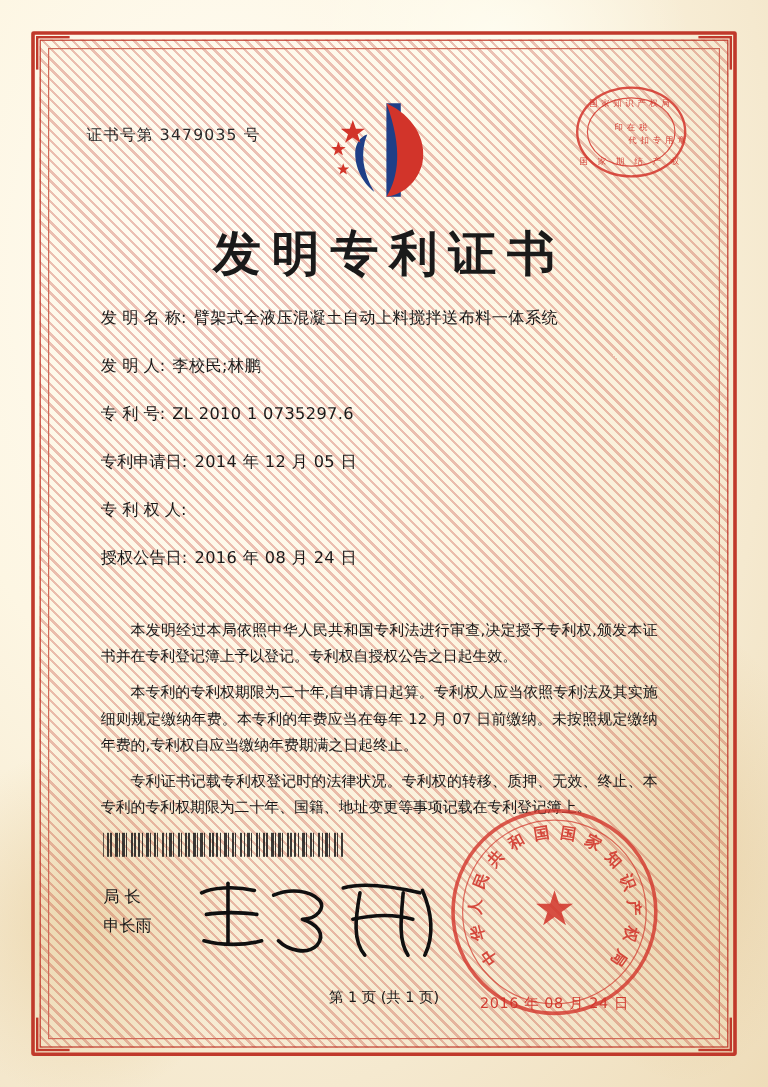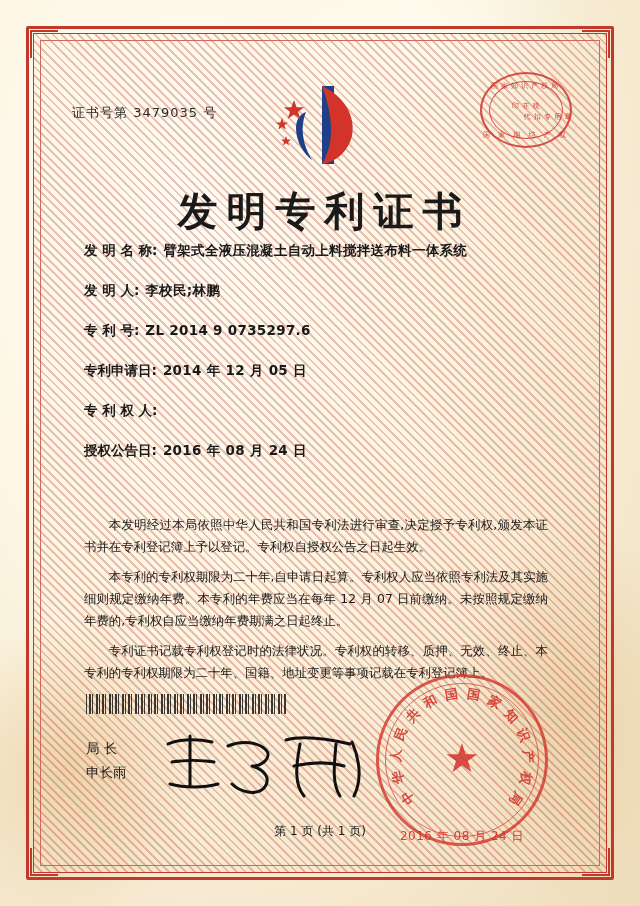--- a/index.html
+++ b/index.html
@@ -162,22 +162,21 @@
     font-weight: 700;
     letter-spacing: 9px;
     color: #1a1a1a;
     text-indent: 9px;
   }
 
   
   .fields {
     position: absolute;
     left: 26px; right: 20px;
-    top: 184px;
-    font-weight: bold;
+    top: 198px;
   }
   .field-row {
     display: flex;
     align-items: baseline;
     margin-bottom: 22px;
     font-size: 13.5px;
     color: #1a1a1a;
   }
   .field-label {
     white-space: nowrap;
@@ -359,21 +358,21 @@
       <div class="field-row">
         <span class="field-label">发 明 名 称:</span>
         <span class="field-value">臂架式全液压混凝土自动上料搅拌送布料一体系统</span>
       </div>
       <div class="field-row">
         <span class="field-label">发 明 人:</span>
         <span class="field-value">李校民;林鹏</span>
       </div>
       <div class="field-row">
         <span class="field-label">专 利 号:</span>
-        <span class="field-value">ZL 2014 9 0735297.6</span>
+        <span class="field-value">ZL 2010 1 0735297.6</span>
       </div>
       <div class="field-row">
         <span class="field-label">专利申请日:</span>
         <span class="field-value">2014 年 12 月 05 日</span>
       </div>
       <div class="field-row">
         <span class="field-label">专 利 权 人:</span>
       </div>
       <div class="field-row">
         <span class="field-label">授权公告日:</span>

